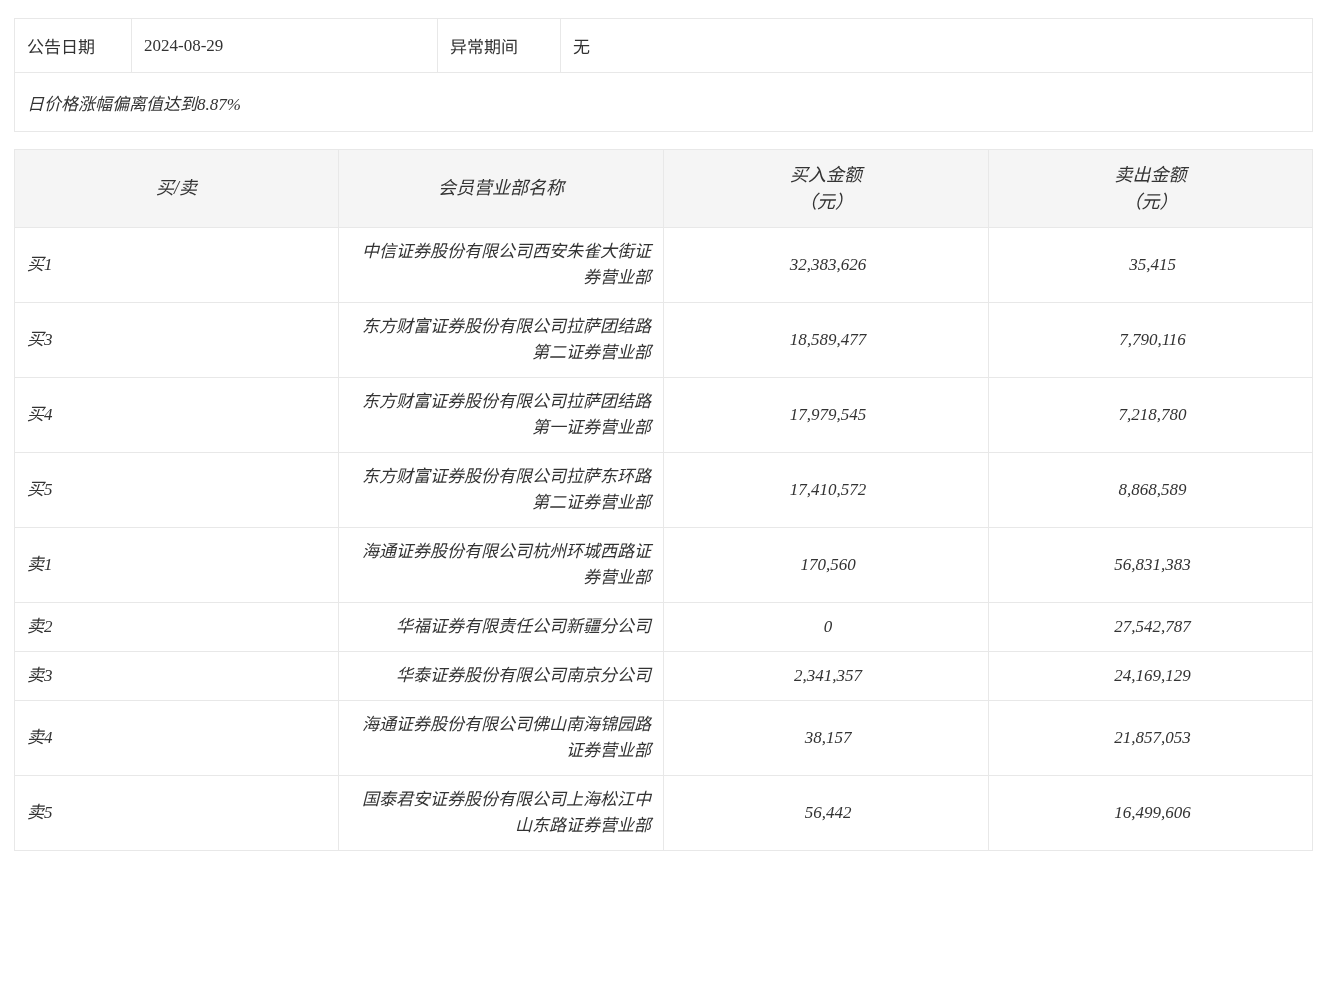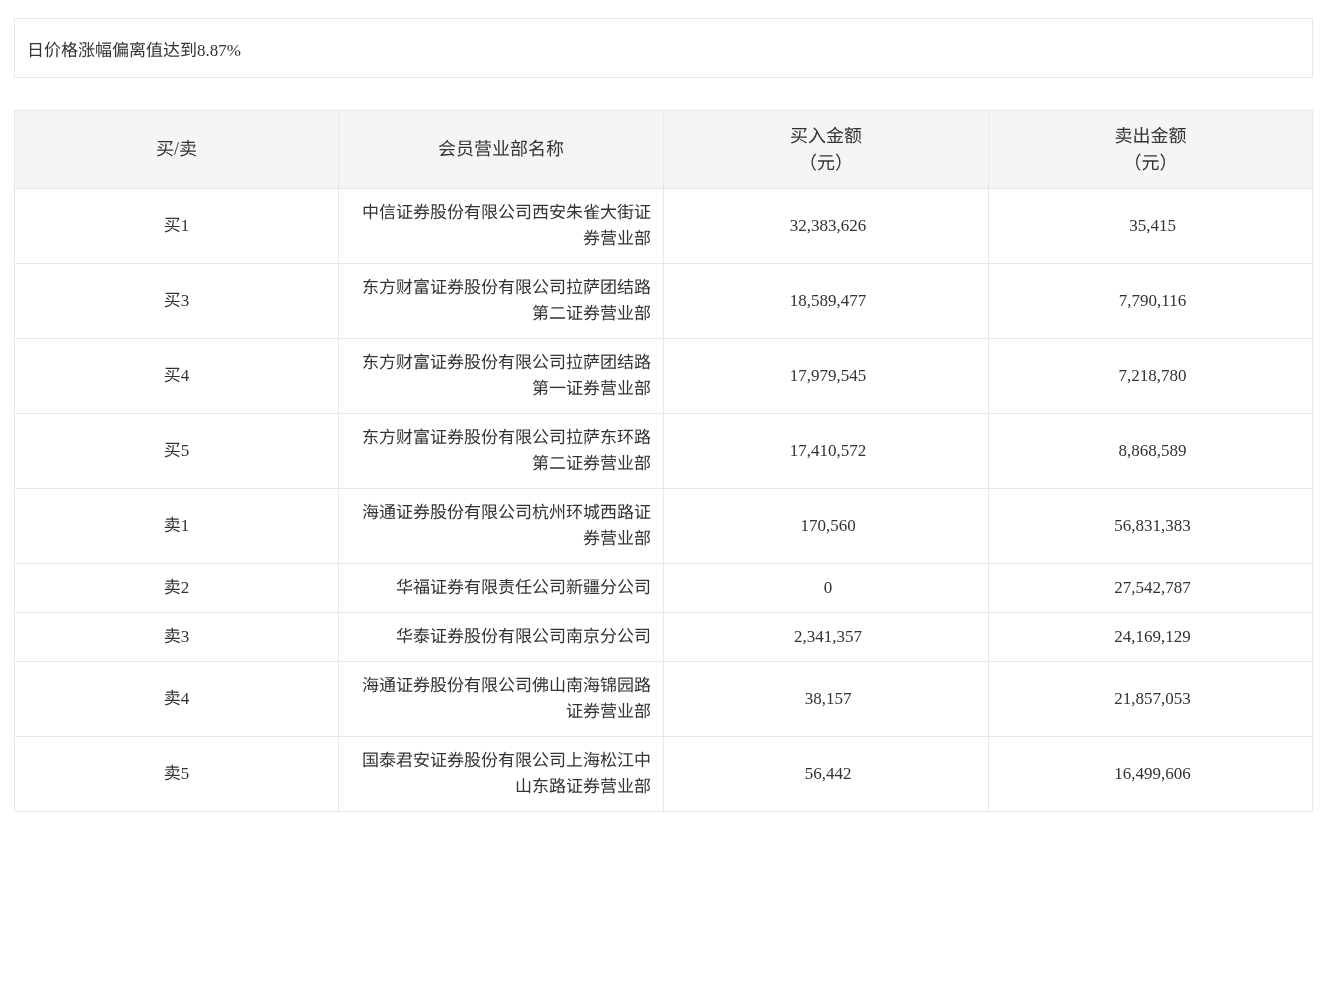--- a/index.html
+++ b/index.html
@@ -25,62 +25,70 @@
     border: 1px solid #e8e8e8;
     height: 53px;
     padding: 0 12px;
     font-size: 17px;
     vertical-align: middle;
     white-space: nowrap;
     overflow: hidden;
   }
   .info-table .note-cell {
     height: 58px;
+    font-style: italic;
   }
   
   .rank-table {
-    margin-top: 32px;
+    margin-top: 17px;
+    font-style: italic;
   }
   .rank-table th {
     border: 1px solid #e8e8e8;
     background: #f5f5f5;
     height: 75px;
     font-weight: normal;
     font-size: 18px;
     text-align: center;
     vertical-align: middle;
     line-height: 27px;
   }
   .rank-table td {
     border: 1px solid #e8e8e8;
     font-size: 17px;
     line-height: 26px;
     padding: 11px 12px;
     vertical-align: middle;
   }
-  .rank-table td.side-cell   { text-align: center; }
+  .rank-table td.side-cell   { }
   .rank-table td.branch-cell { text-align: right; }
   .rank-table td.amount-cell { text-align: center; padding-right: 8px; }
   .unit-line { display: block; }
 </style>
 </head>
 <body>
 
 <div class="page">
 
   <table class="info-table">
     <colgroup>
       <col style="width:117px">
       <col style="width:306px">
       <col style="width:123px">
       <col style="width:249px">
       <col style="width:289px">
       <col style="width:214px">
     </colgroup>
     <tbody>
+        <tr>
+      <td>公告日期</td>
+      <td>2024-08-29</td>
+      <td>异常期间</td>
+      <td colspan="3">无</td>
+    </tr>
     <tr>
       <td colspan="6" class="note-cell">日价格涨幅偏离值达到8.87%</td>
     </tr>
   </tbody>
     </table>
 
   <table class="rank-table">
     <colgroup>
       <col style="width:324px">
       <col style="width:325px">

